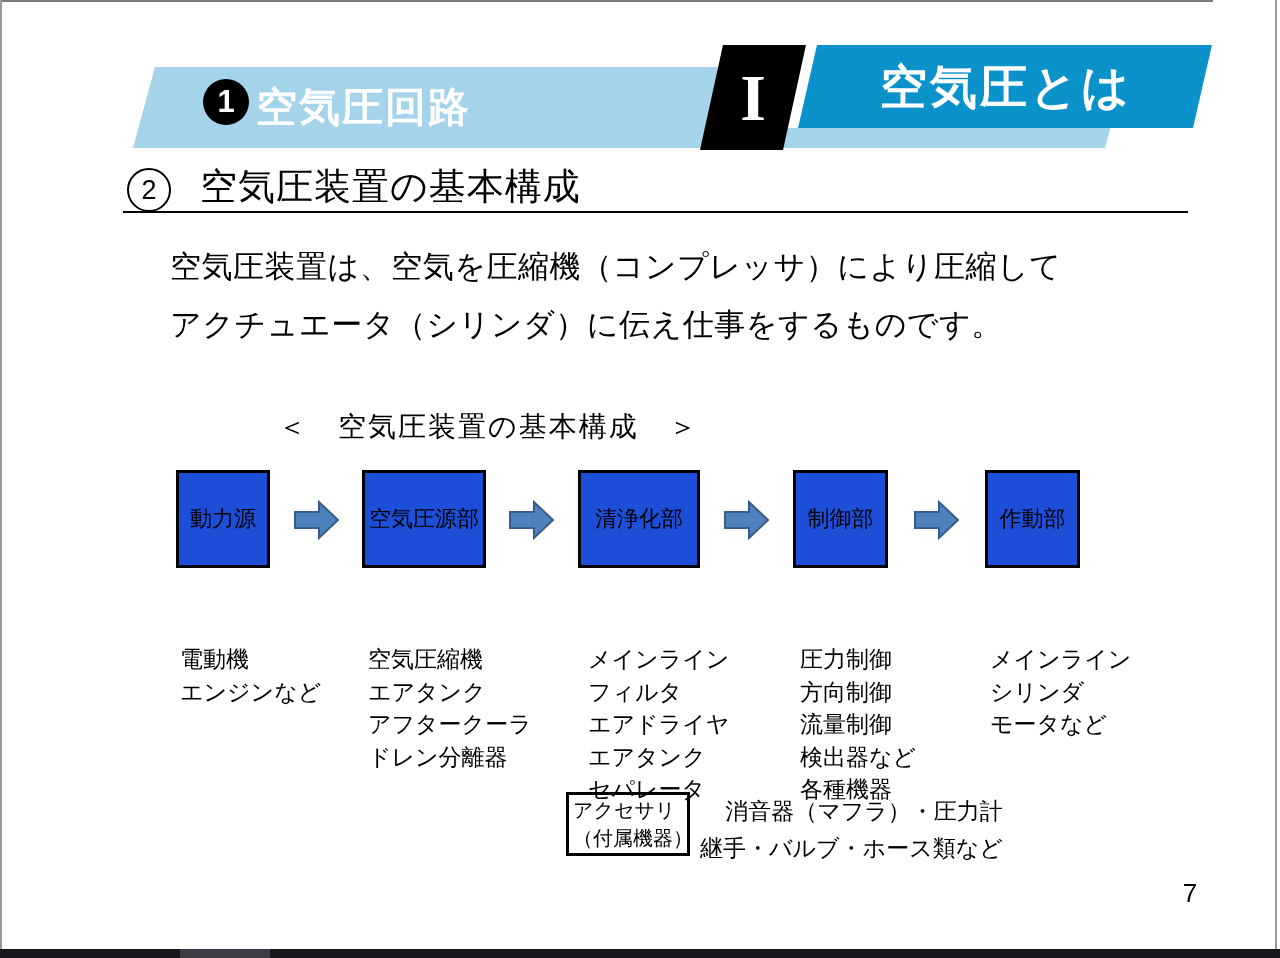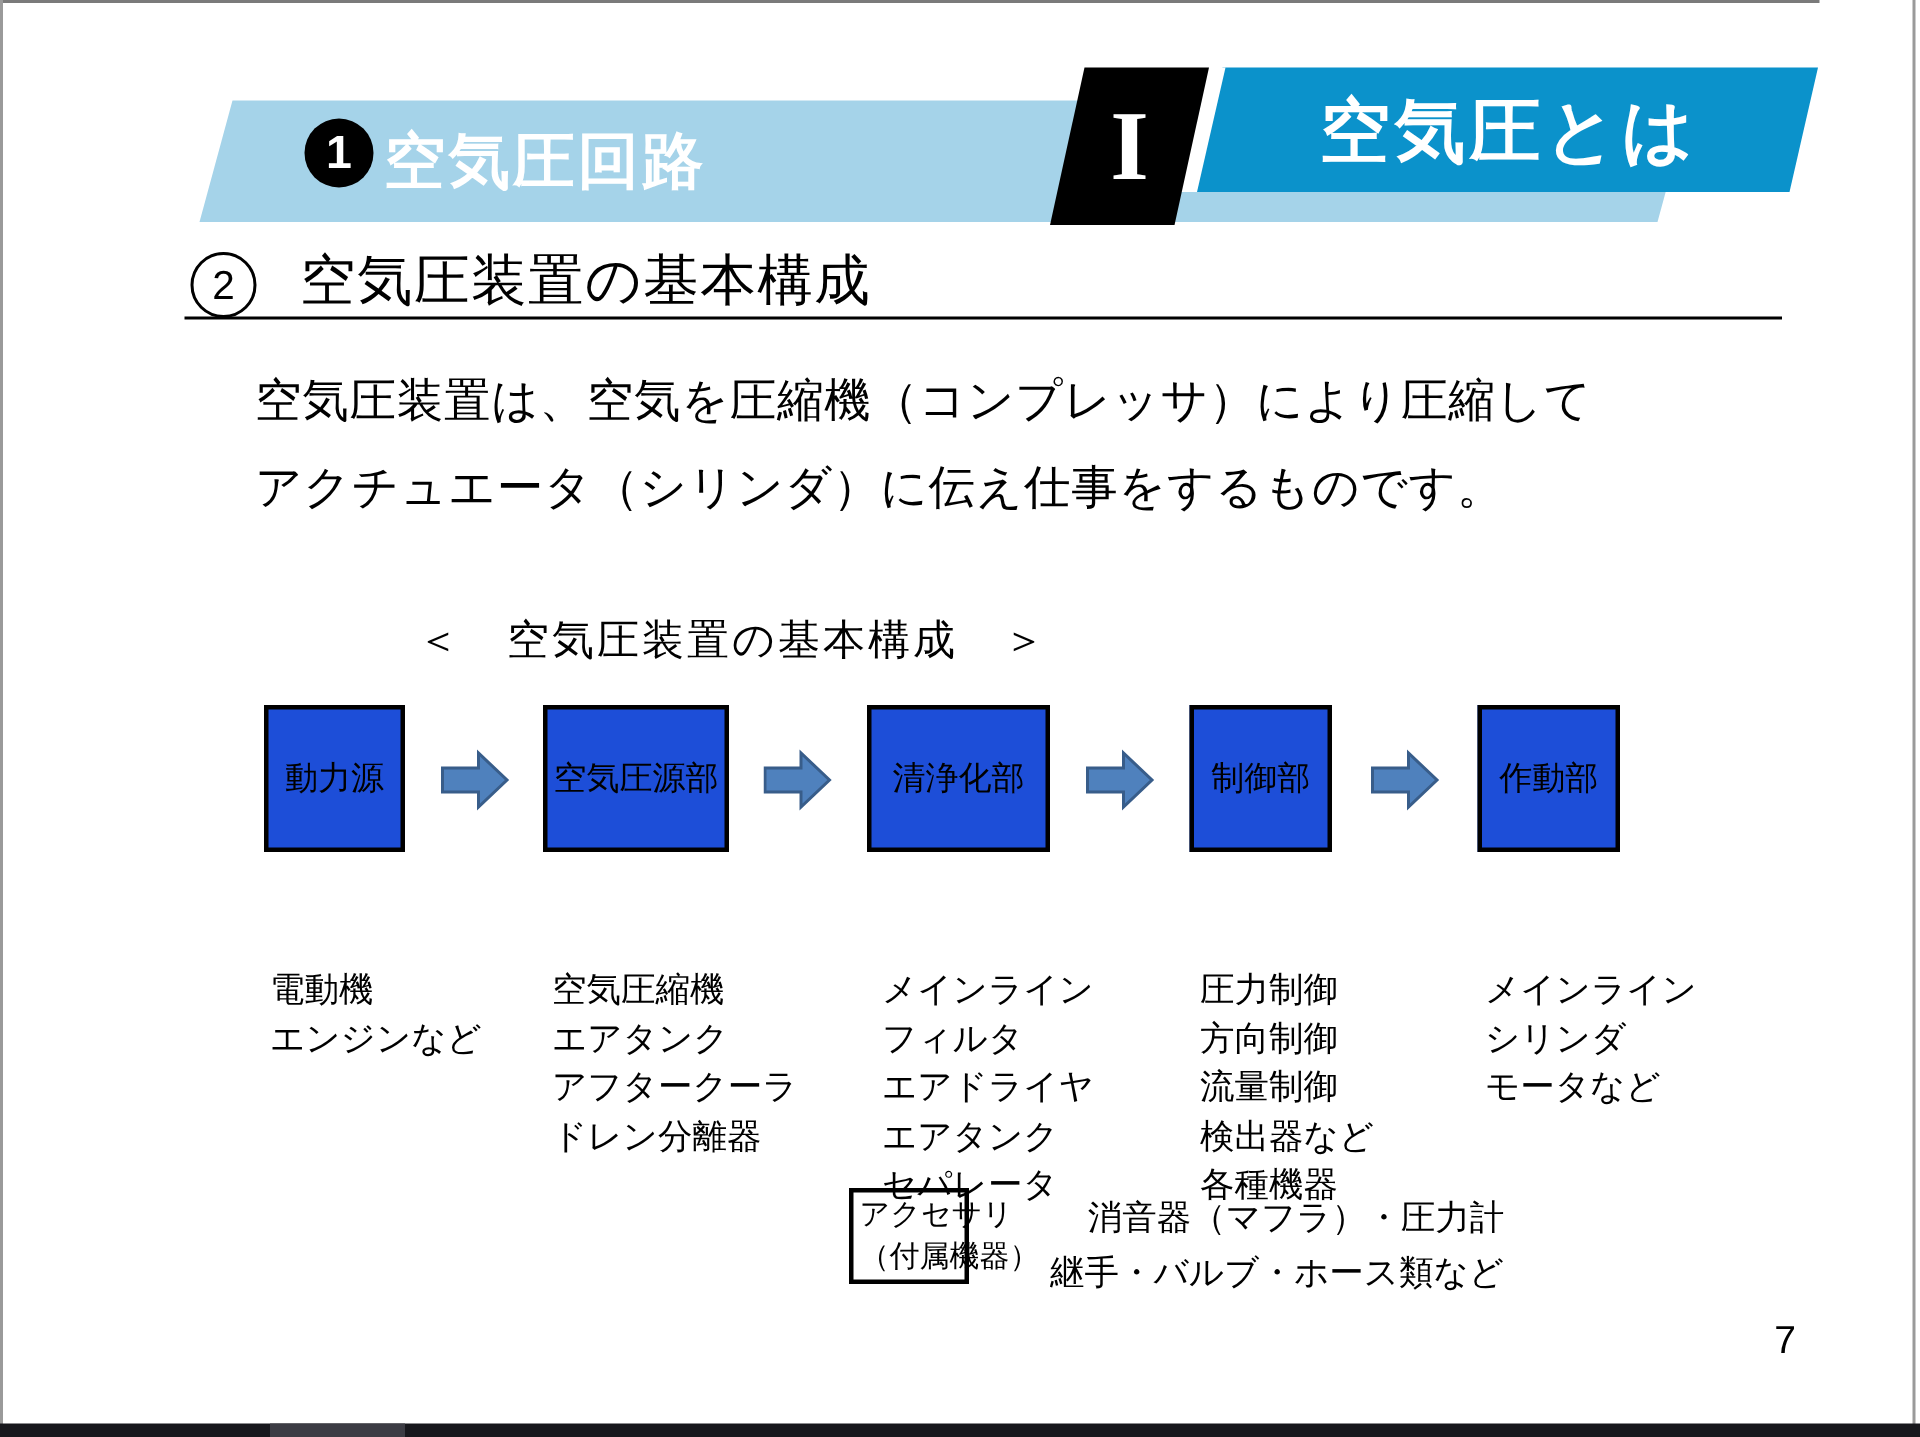--- a/index.html
+++ b/index.html
@@ -74,21 +74,21 @@
     box-sizing:border-box;
   }
   .flow-arrow{position:absolute;top:498px;}
   
   .item-col{
     position:absolute;top:604px;
     font-size:23px;line-height:32.5px;color:#000;white-space:nowrap;margin-top:39px;
   }
   
   .acc-box{
-    left:566px;top:792px;width:80px;height:64px;
+    left:566px;top:792px;width:124px;height:64px;
     border:3px solid #000;box-sizing:border-box;
     display:flex;flex-direction:column;justify-content:center;
     font-size:20px;line-height:28px;color:#000;
     padding-left:4px;white-space:nowrap;
   }
   .acc-desc{
     left:700px;top:793px;
     font-size:23px;line-height:37px;color:#000;white-space:nowrap;text-align:right;
   }
   

